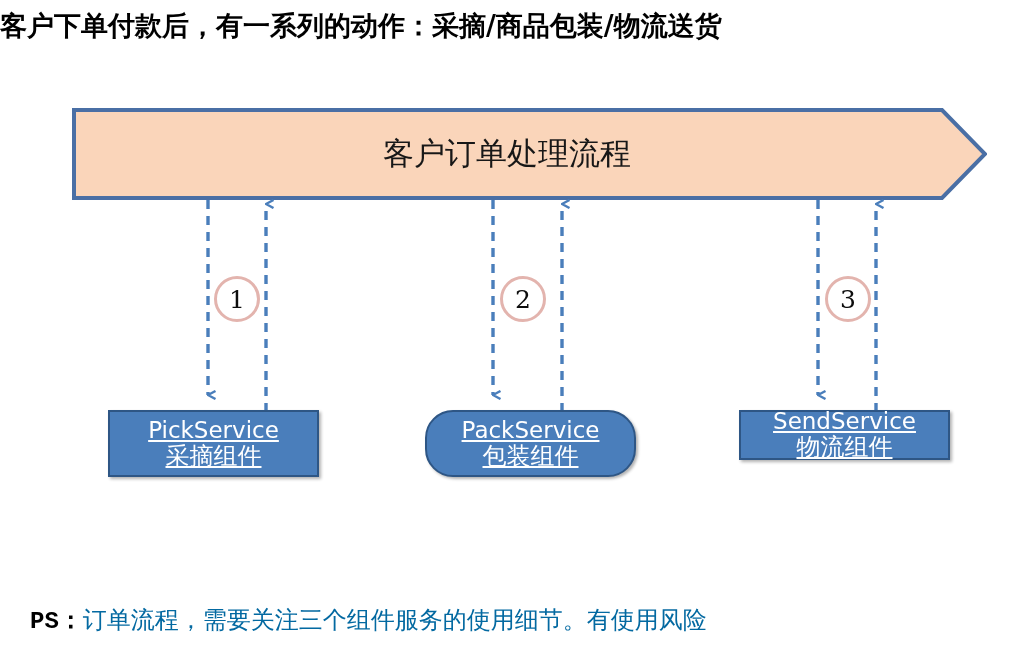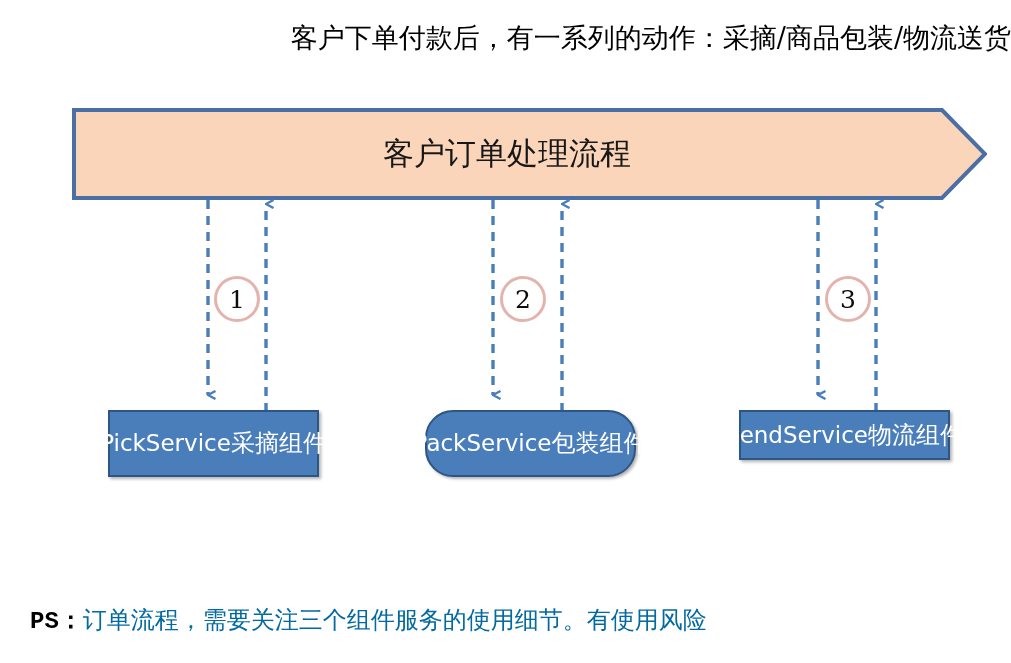--- a/index.html
+++ b/index.html
@@ -18,25 +18,25 @@
     position: absolute;
     left: 0; top: 0;
     width: 1011px;
     height: 663px;
   }
 
   
   .title {
     position: absolute;
     left: 0;
-    top: 20px;
-    width: 1011px;
-    text-align: right;
-    font-family: "DejaVu Serif", "Liberation Serif", serif;
-    font-weight: normal;
+    top: 8px;
+    width: 1011px;
+    text-align: left;
+    font-family: "DejaVu Serif", "Liberation Serif", serif;
+    font-weight: bold;
     font-size: 27px;
     letter-spacing: 0px;
     color: #000000;
     white-space: nowrap;
   }
 
   
   .banner-wrap {
     position: absolute;
     left: 72px;
@@ -93,24 +93,25 @@
   }
 
   
   .svc-box {
     position: absolute;
     box-sizing: border-box;
     background: #4A7EBB;
     border: 2px solid #2E5685;
     box-shadow: 2px 2px 3px rgba(0,0,0,0.30);
     display: flex;
-    flex-direction: row;
+    flex-direction: column;
     align-items: center;
     justify-content: center;
     color: #ffffff;
+    text-decoration: underline;
   }
   .svc-en {
     font-family: "DejaVu Sans", "Liberation Sans", sans-serif;
     font-size: 23px;
     line-height: 1.08;
     white-space: nowrap;
   }
   .svc-cn {
     font-family: "DejaVu Serif", "Liberation Serif", serif;
     font-size: 24px;

